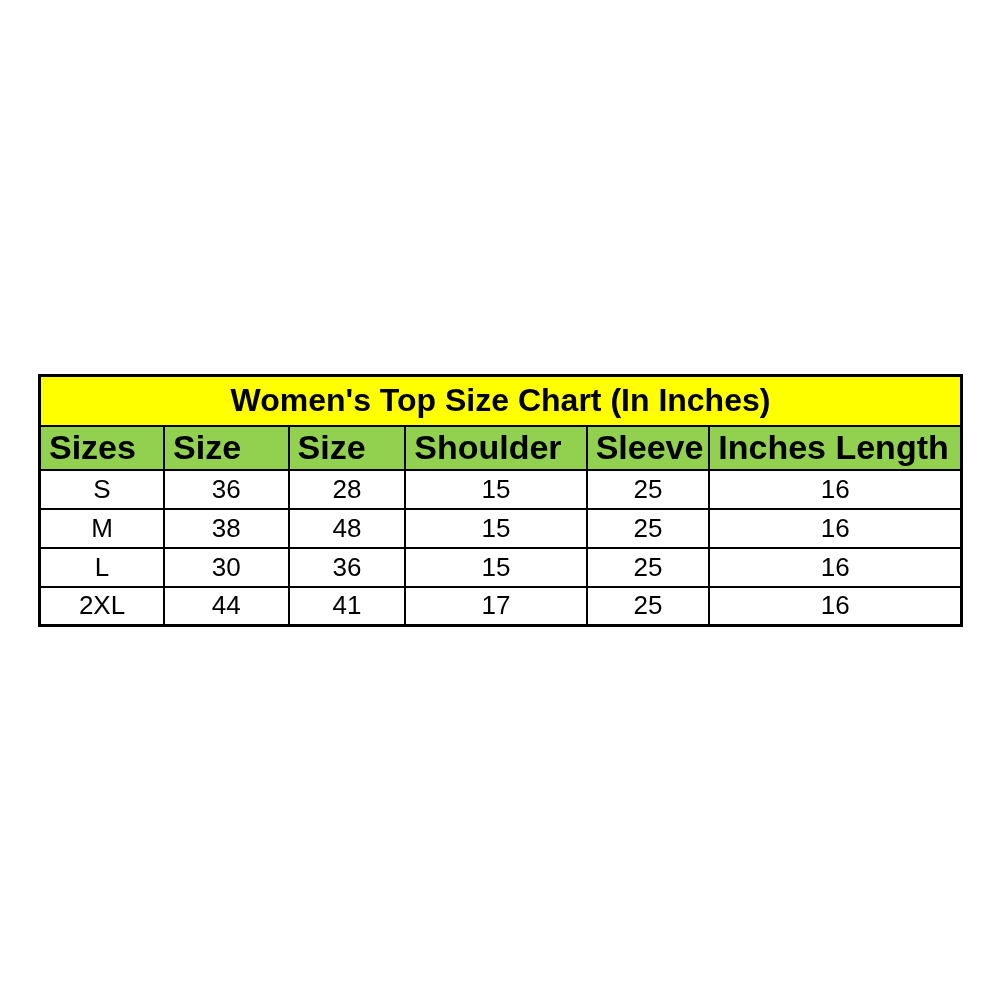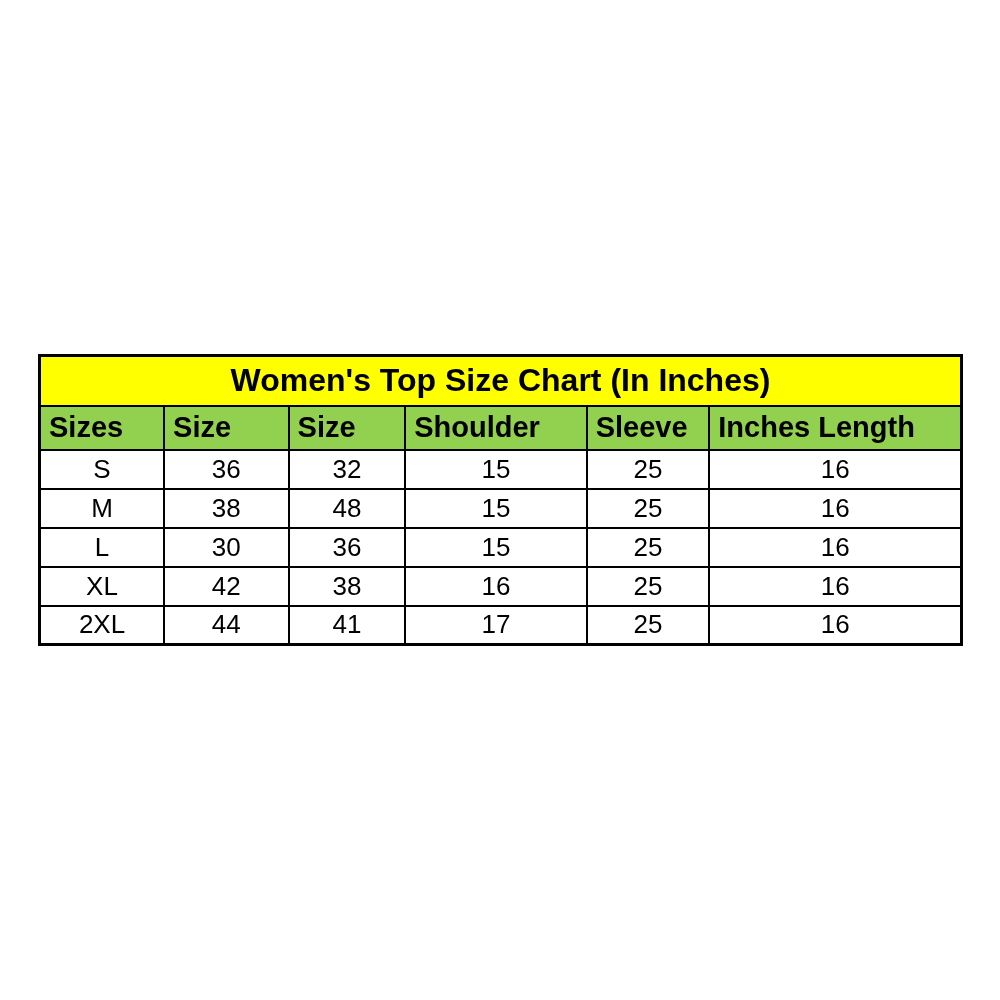--- a/index.html
+++ b/index.html
@@ -14,21 +14,21 @@
     width:1000px;height:1000px;
     position:relative;
     font-family:"Liberation Sans", sans-serif;
     color:var(--text-color);
   }
   .canvas{
     position:absolute;left:0;top:0;width:1000px;height:1000px;background:#ffffff;
   }
   table.size-chart{
     position:absolute;
-    left:38px;top:354px;
+    left:38px;top:374px;
     width:925px;
     border-collapse:collapse;
     table-layout:fixed;
     border:3px solid var(--border-color);
   }
   col.c-sizes{width:13.51%;}
   col.c-bust{width:13.51%;}
   col.c-waist{width:12.65%;}
   col.c-shoulder{width:19.68%;}
   col.c-length{width:13.30%;}
@@ -41,21 +41,21 @@
     height:50px;
     font-size:32px;
     font-weight:bold;
     text-align:center;
     vertical-align:middle;
     letter-spacing:0;
   }
   tr.header-row th{
     background:var(--header-bg);
     height:44px;
-    font-size:29px;
+    font-size:34px;
     font-weight:bold;
     text-align:left;
     vertical-align:middle;
     padding-left:8px;
     white-space:nowrap;
     overflow:hidden;
   }
   tbody td{
     height:39px;
     font-size:26px;
@@ -88,21 +88,21 @@
           <th>Size</th>
           <th>Shoulder</th>
           <th>Sleeve</th>
           <th>Inches Length</th>
         </tr>
     </thead>
     <tbody id="table-body">
         <tr>
           <td>S</td>
           <td>36</td>
-          <td>32</td>
+          <td>28</td>
           <td>15</td>
           <td>25</td>
           <td>16</td>
         </tr>
         <tr>
           <td>M</td>
           <td>38</td>
           <td>48</td>
           <td>15</td>
           <td>25</td>
@@ -110,28 +110,20 @@
         </tr>
         <tr>
           <td>L</td>
           <td>30</td>
           <td>36</td>
           <td>15</td>
           <td>25</td>
           <td>16</td>
         </tr>
         <tr>
-          <td>XL</td>
-          <td>42</td>
-          <td>38</td>
-          <td>16</td>
-          <td>25</td>
-          <td>16</td>
-        </tr>
-        <tr>
           <td>2XL</td>
           <td>44</td>
           <td>41</td>
           <td>17</td>
           <td>25</td>
           <td>16</td>
         </tr>
       </tbody>
   </table>
 </div>

